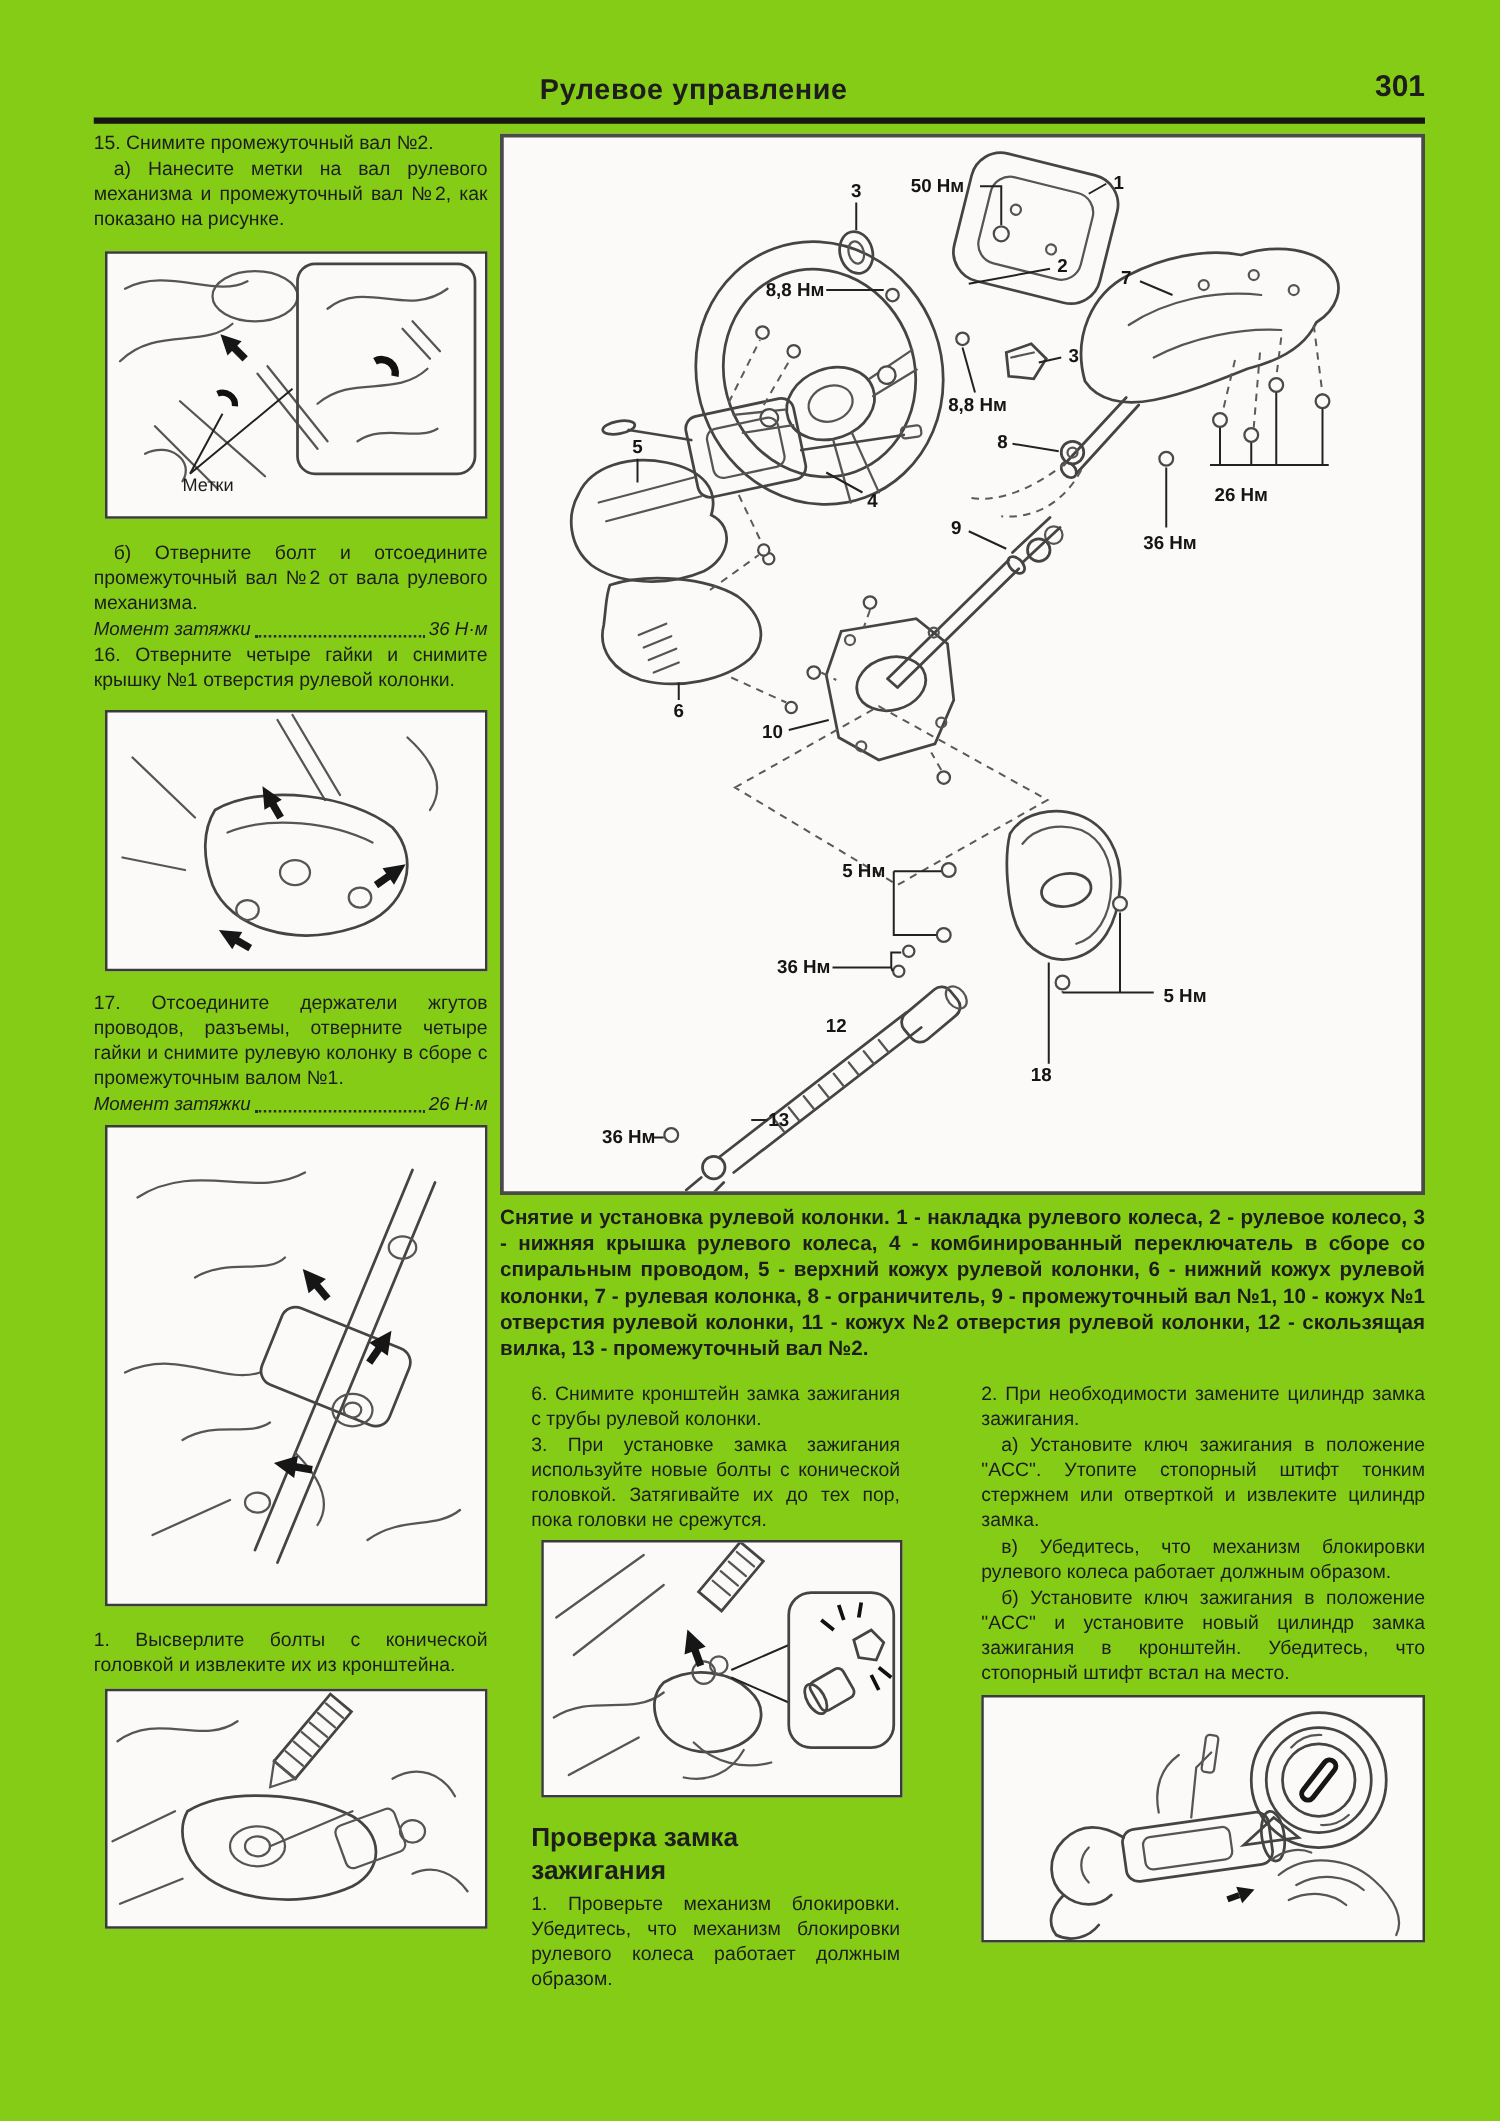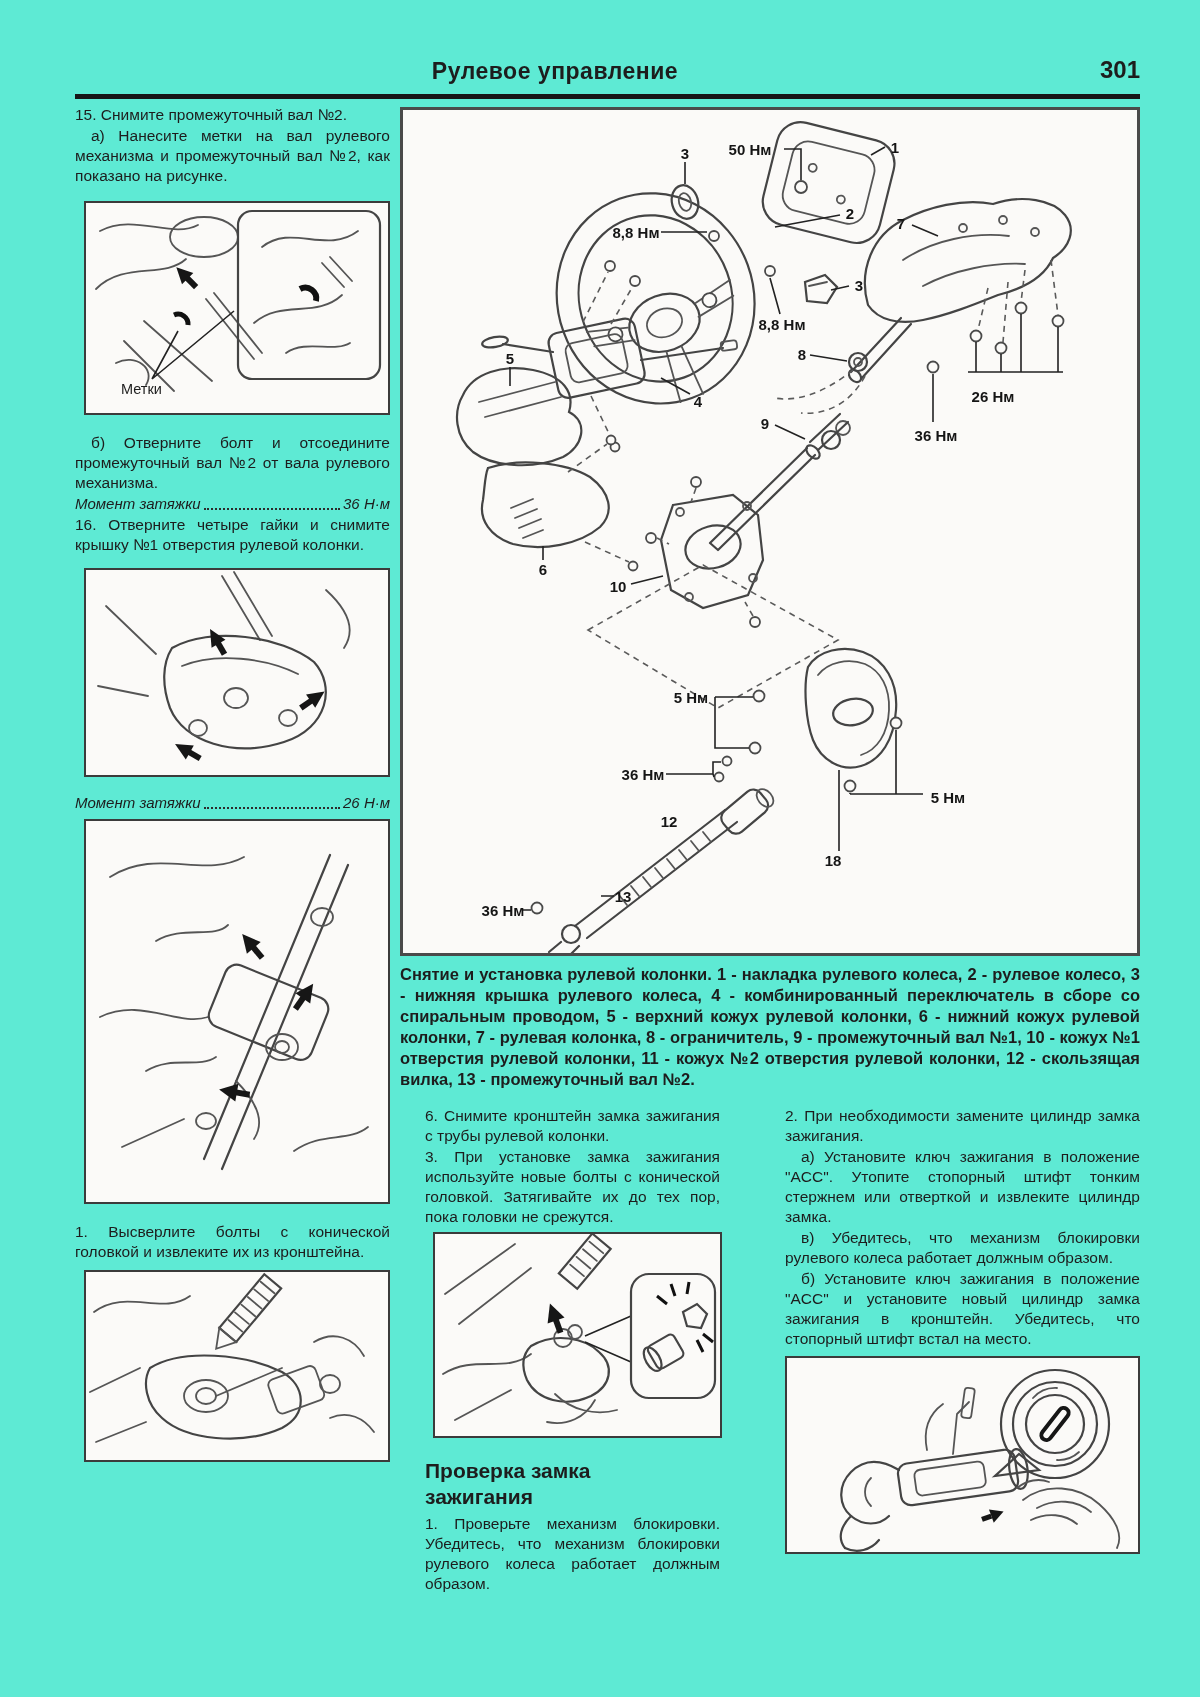--- a/index.html
+++ b/index.html
@@ -1,16 +1,16 @@
 <!DOCTYPE html>
 <html><head>
 <meta charset="utf-8">
 <style>
   html,body{margin:0;padding:0;background:#e8e7e4;}
-  .page{position:relative;width:1200px;height:1697px;background:#5eead4;
+  .page{position:relative;width:1200px;height:1697px;background:#84cc16;
         font-family:"Liberation Sans",sans-serif;color:#1d1d1d;overflow:hidden;}
   .hdr-title{position:absolute;top:58px;left:0;width:1110px;text-align:center;
              font-size:23px;font-weight:bold;letter-spacing:.5px;}
   .hdr-num{position:absolute;top:56px;left:985px;width:155px;text-align:right;
            font-size:24px;font-weight:bold;}
   .hdr-rule{position:absolute;top:94px;left:75px;width:1065px;height:5px;background:#161616;}
   .p{font-size:15.5px;line-height:20px;text-align:justify;margin:0 0 1px 0;}
   .ind{text-indent:16px;}
   .torque{display:flex;align-items:flex-end;font-size:15px;font-style:italic;
           line-height:20px;margin:1px 0;}
@@ -61,21 +61,21 @@
         </g>
         <path d="M88,112 a10,10 0 0 1 14,10" stroke="#111" stroke-width="5" fill="none"></path>
         <path class="lead" d="M66,176 L92,128 M66,176 L148,108"></path>
         <rect class="sk2" x="152" y="8" width="142" height="168" rx="14" fill="#fbfaf8"></rect>
         <path class="sk" d="M176,44 C206,20 240,52 272,28"></path>
         <path class="sk" d="M168,120 C196,96 230,116 256,92"></path>
         <path class="sk" d="M200,150 C220,136 248,150 264,140"></path>
         <path d="M214,86 a11,11 0 0 1 16,12" stroke="#111" stroke-width="6" fill="none"></path>
         <path class="sk" d="M236,60 L258,84 M244,54 L266,78"></path>
       </svg>
-      <span class="figlabel" style="left:35px;top:178px;text-align:right;">Метки</span>
+      <span class="figlabel" style="left:60px;top:178px;text-align:right;">Метки</span>
     </div>
 
     <p class="p ind">б) Отверните болт и отсоедините промежуточный вал №2 от вала рулевого механизма.</p>
     <div class="torque">
       <span>Момент затяжки</span>
       <span class="dotfill"></span>
       <span>36 Н·м</span>
     </div>
     <p class="p">16. Отверните четыре гайки и снимите крышку №1 отверстия рулевой колонки.</p>
 
@@ -96,20 +96,21 @@
             <rect class="ink" x="-3" y="-21" width="6" height="13"></rect>
             <polygon class="ink" points="-8,-9 8,-9 0,8"></polygon>
           </g>
         <g transform="translate(96,178) rotate(120)">
             <rect class="ink" x="-3" y="-21" width="6" height="13"></rect>
             <polygon class="ink" points="-8,-9 8,-9 0,8"></polygon>
           </g>
       </svg>
     </div>
 
+    <p class="p">17. Отсоедините держатели жгутов проводов, разъемы, отверните четыре гайки и снимите рулевую колонку в сборе с промежуточным валом №1.</p>
     <div class="torque">
       <span>Момент затяжки</span>
       <span class="dotfill"></span>
       <span>26 Н·м</span>
     </div>
 
     <div class="figbox" style="width:306px;height:385px;margin:6px 0 18px 9px;">
       <svg viewBox="0 0 302 381">
         <path class="sk" d="M24,56 C70,26 118,58 158,36 M14,196 C56,176 92,206 122,196 M36,326 L98,298 M208,330 C236,310 262,322 282,306"></path>
         <path class="sk2" d="M244,34 L118,338 M262,44 L136,348"></path>

